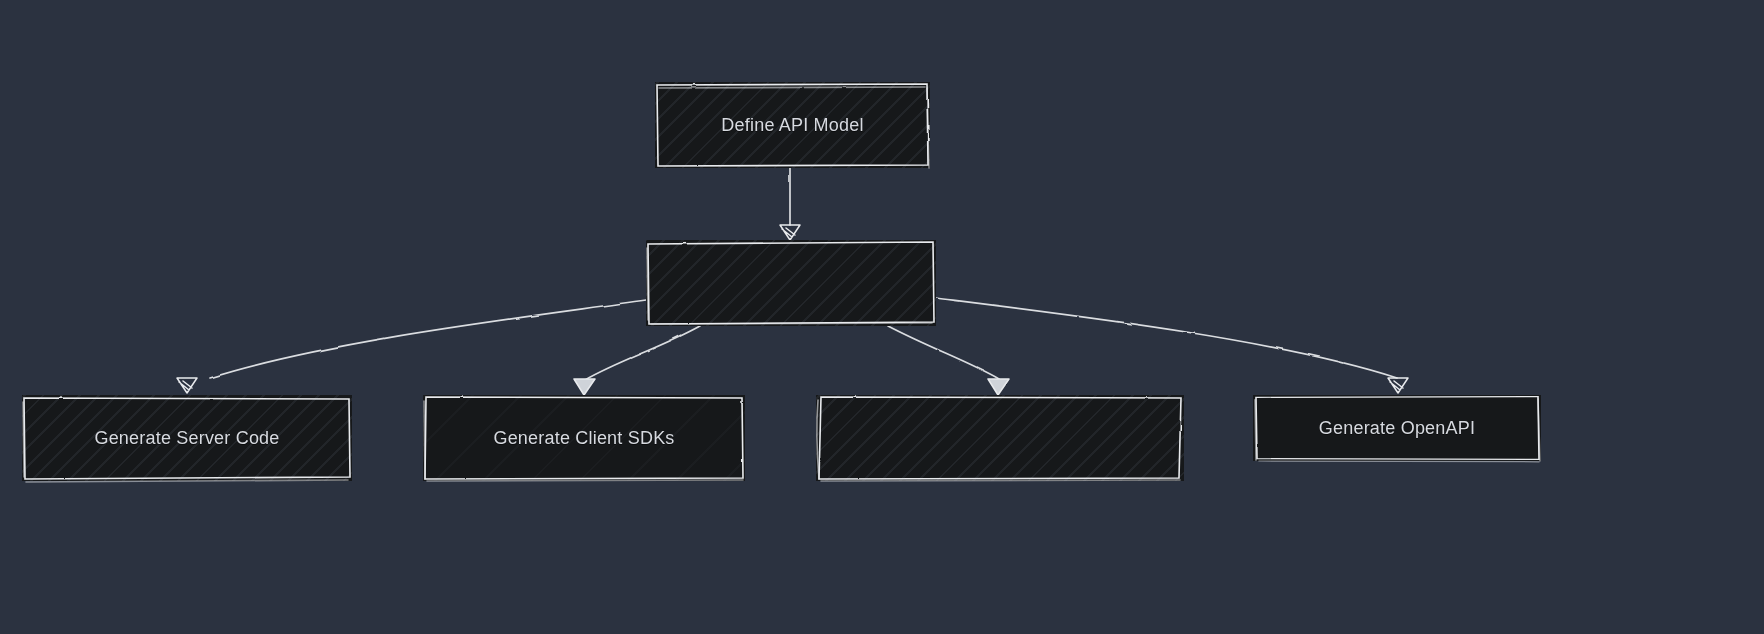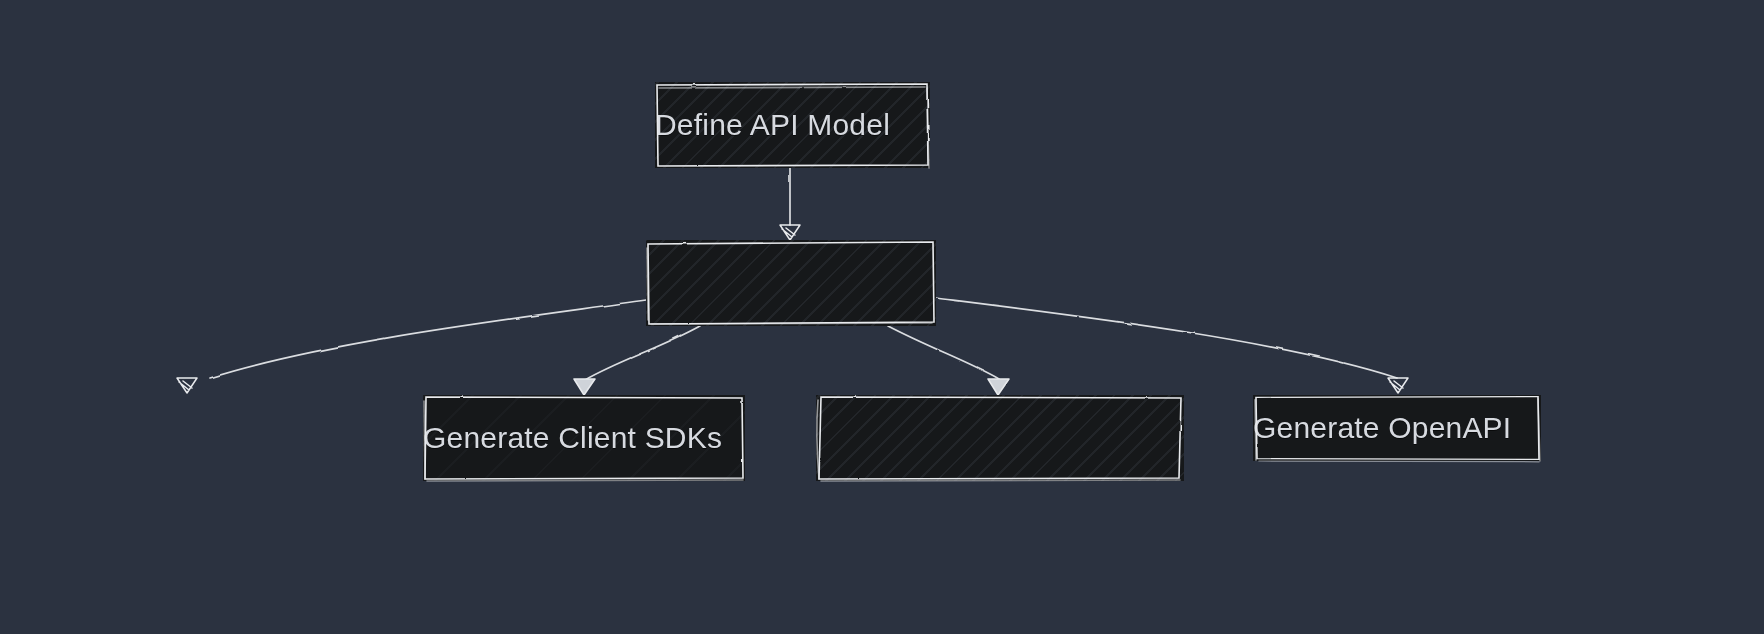--- a/index.html
+++ b/index.html
@@ -21,22 +21,23 @@
     left: 0; top: 0;
     width: 1764px;
     height: 634px;
     pointer-events: none;
   }
   .node {
     position: absolute;
     box-sizing: border-box;
     display: flex;
     align-items: center;
+    justify-content: center;
     color: #d7dae0;
-    font-size: 30px;
+    font-size: 18px;
     font-weight: 400;
     letter-spacing: .2px;
     background-color: #16181a;
     background-image:
       repeating-linear-gradient(
         -45deg,
         rgba(255,255,255,0.000) 0px,
         rgba(255,255,255,0.000) 5px,
         rgba(160,175,200,0.085) 5px,
         rgba(160,175,200,0.085) 7px,
@@ -126,20 +127,30 @@
   <div class="node" style="left:646px; top:240px; width:290px; height:86px;">
     <svg class="node-frame" viewBox="0 0 290 86" preserveAspectRatio="none" xmlns="http://www.w3.org/2000/svg">
       <g filter="url(#rough)" fill="none" stroke="#e8eaed" stroke-width="1.6" stroke-linecap="round">
         <path d="M 2 4 L 287 2 L 288 82 L 3 84 Z"></path>
         <path d="M 1 8 L 2 80" opacity=".55"></path>
         <path d="M 5 84 L 286 83" opacity=".5"></path>
       </g>
     </svg>
   </div>
 
+  <div class="node" style="left:22px; top:395px; width:330px; height:86px;">
+    <svg class="node-frame" viewBox="0 0 330 86" preserveAspectRatio="none" xmlns="http://www.w3.org/2000/svg">
+      <g filter="url(#rough)" fill="none" stroke="#e8eaed" stroke-width="1.6" stroke-linecap="round">
+        <path d="M 2 3 L 327 4 L 328 82 L 3 84 Z"></path>
+        <path d="M 1 7 L 2 82" opacity=".55"></path>
+        <path d="M 4 87 L 326 85" opacity=".5"></path>
+      </g>
+    </svg>
+    <span class="label">Generate Server Code</span>
+  </div>
 
   <div class="node low-hatch" style="left:423px; top:395px; width:322px; height:86px;">
     <svg class="node-frame" viewBox="0 0 322 86" preserveAspectRatio="none" xmlns="http://www.w3.org/2000/svg">
       <g filter="url(#rough)" fill="none" stroke="#e8eaed" stroke-width="1.6" stroke-linecap="round">
         <path d="M 3 2 L 319 3 L 320 83 L 2 84 Z"></path>
         <path d="M 1 6 L 2 84" opacity=".55"></path>
         <path d="M 4 86 L 320 85" opacity=".5"></path>
       </g>
     </svg>
     <span class="label">Generate Client SDKs</span>

